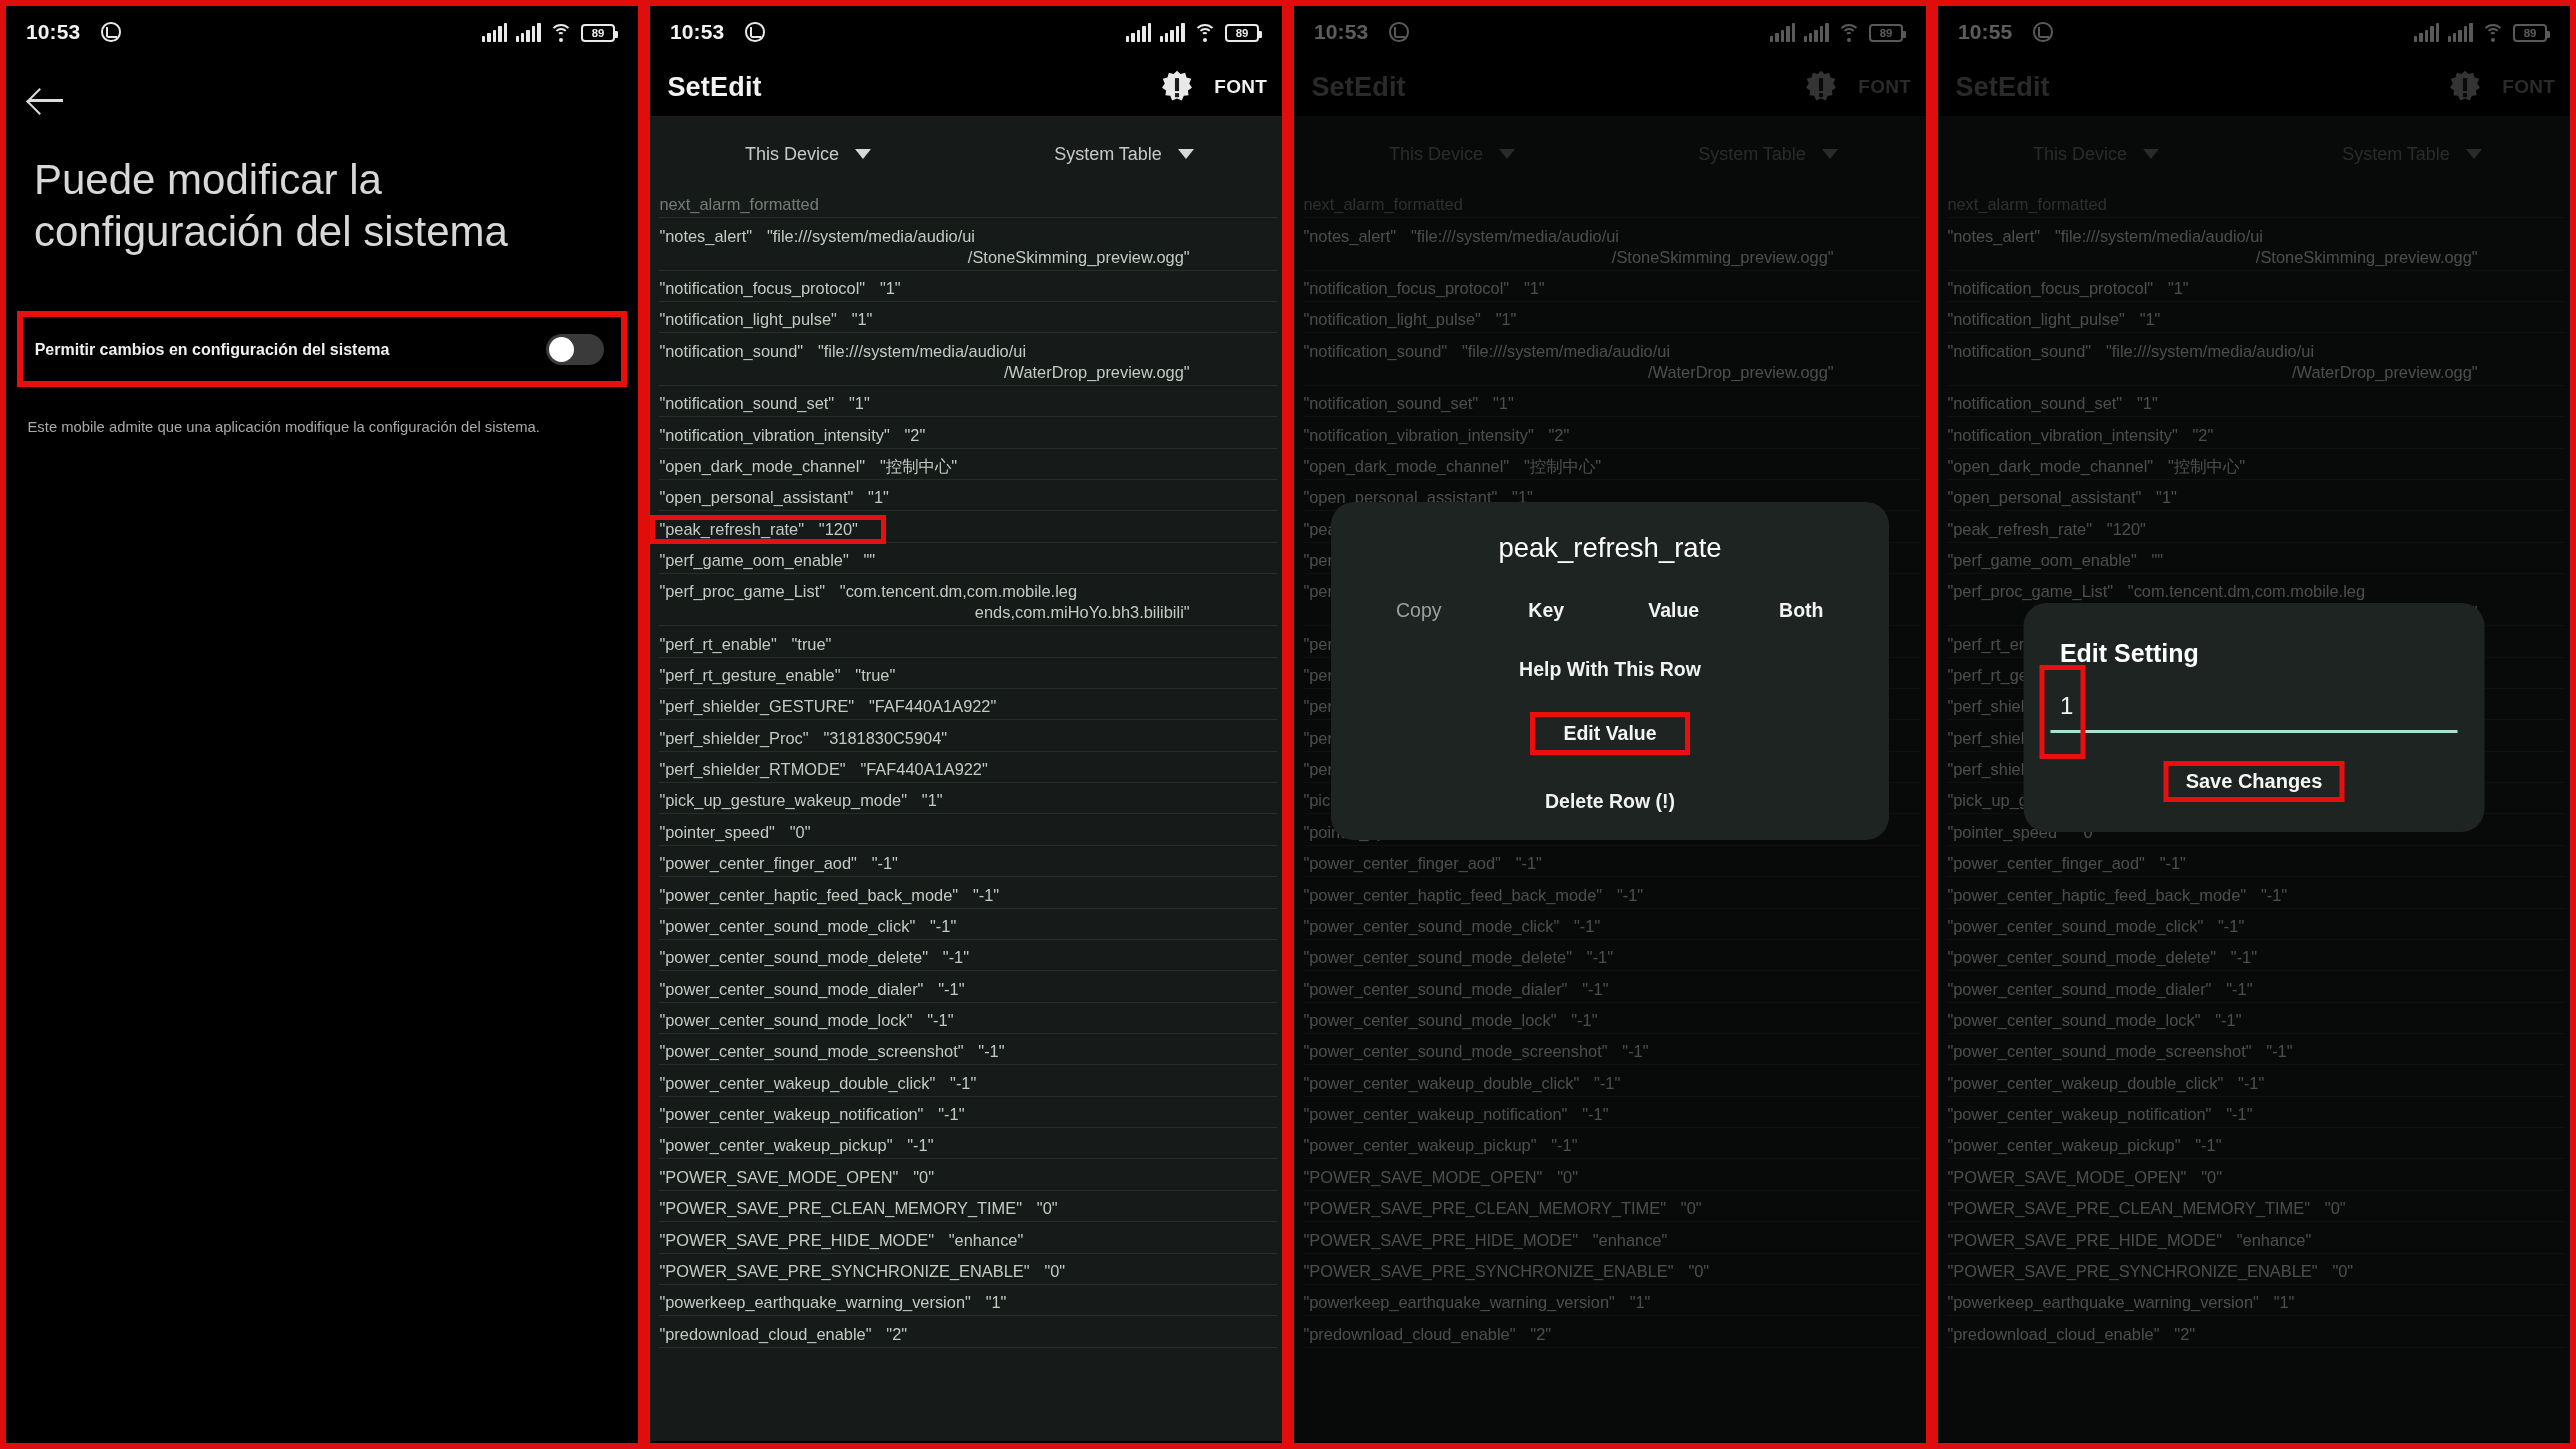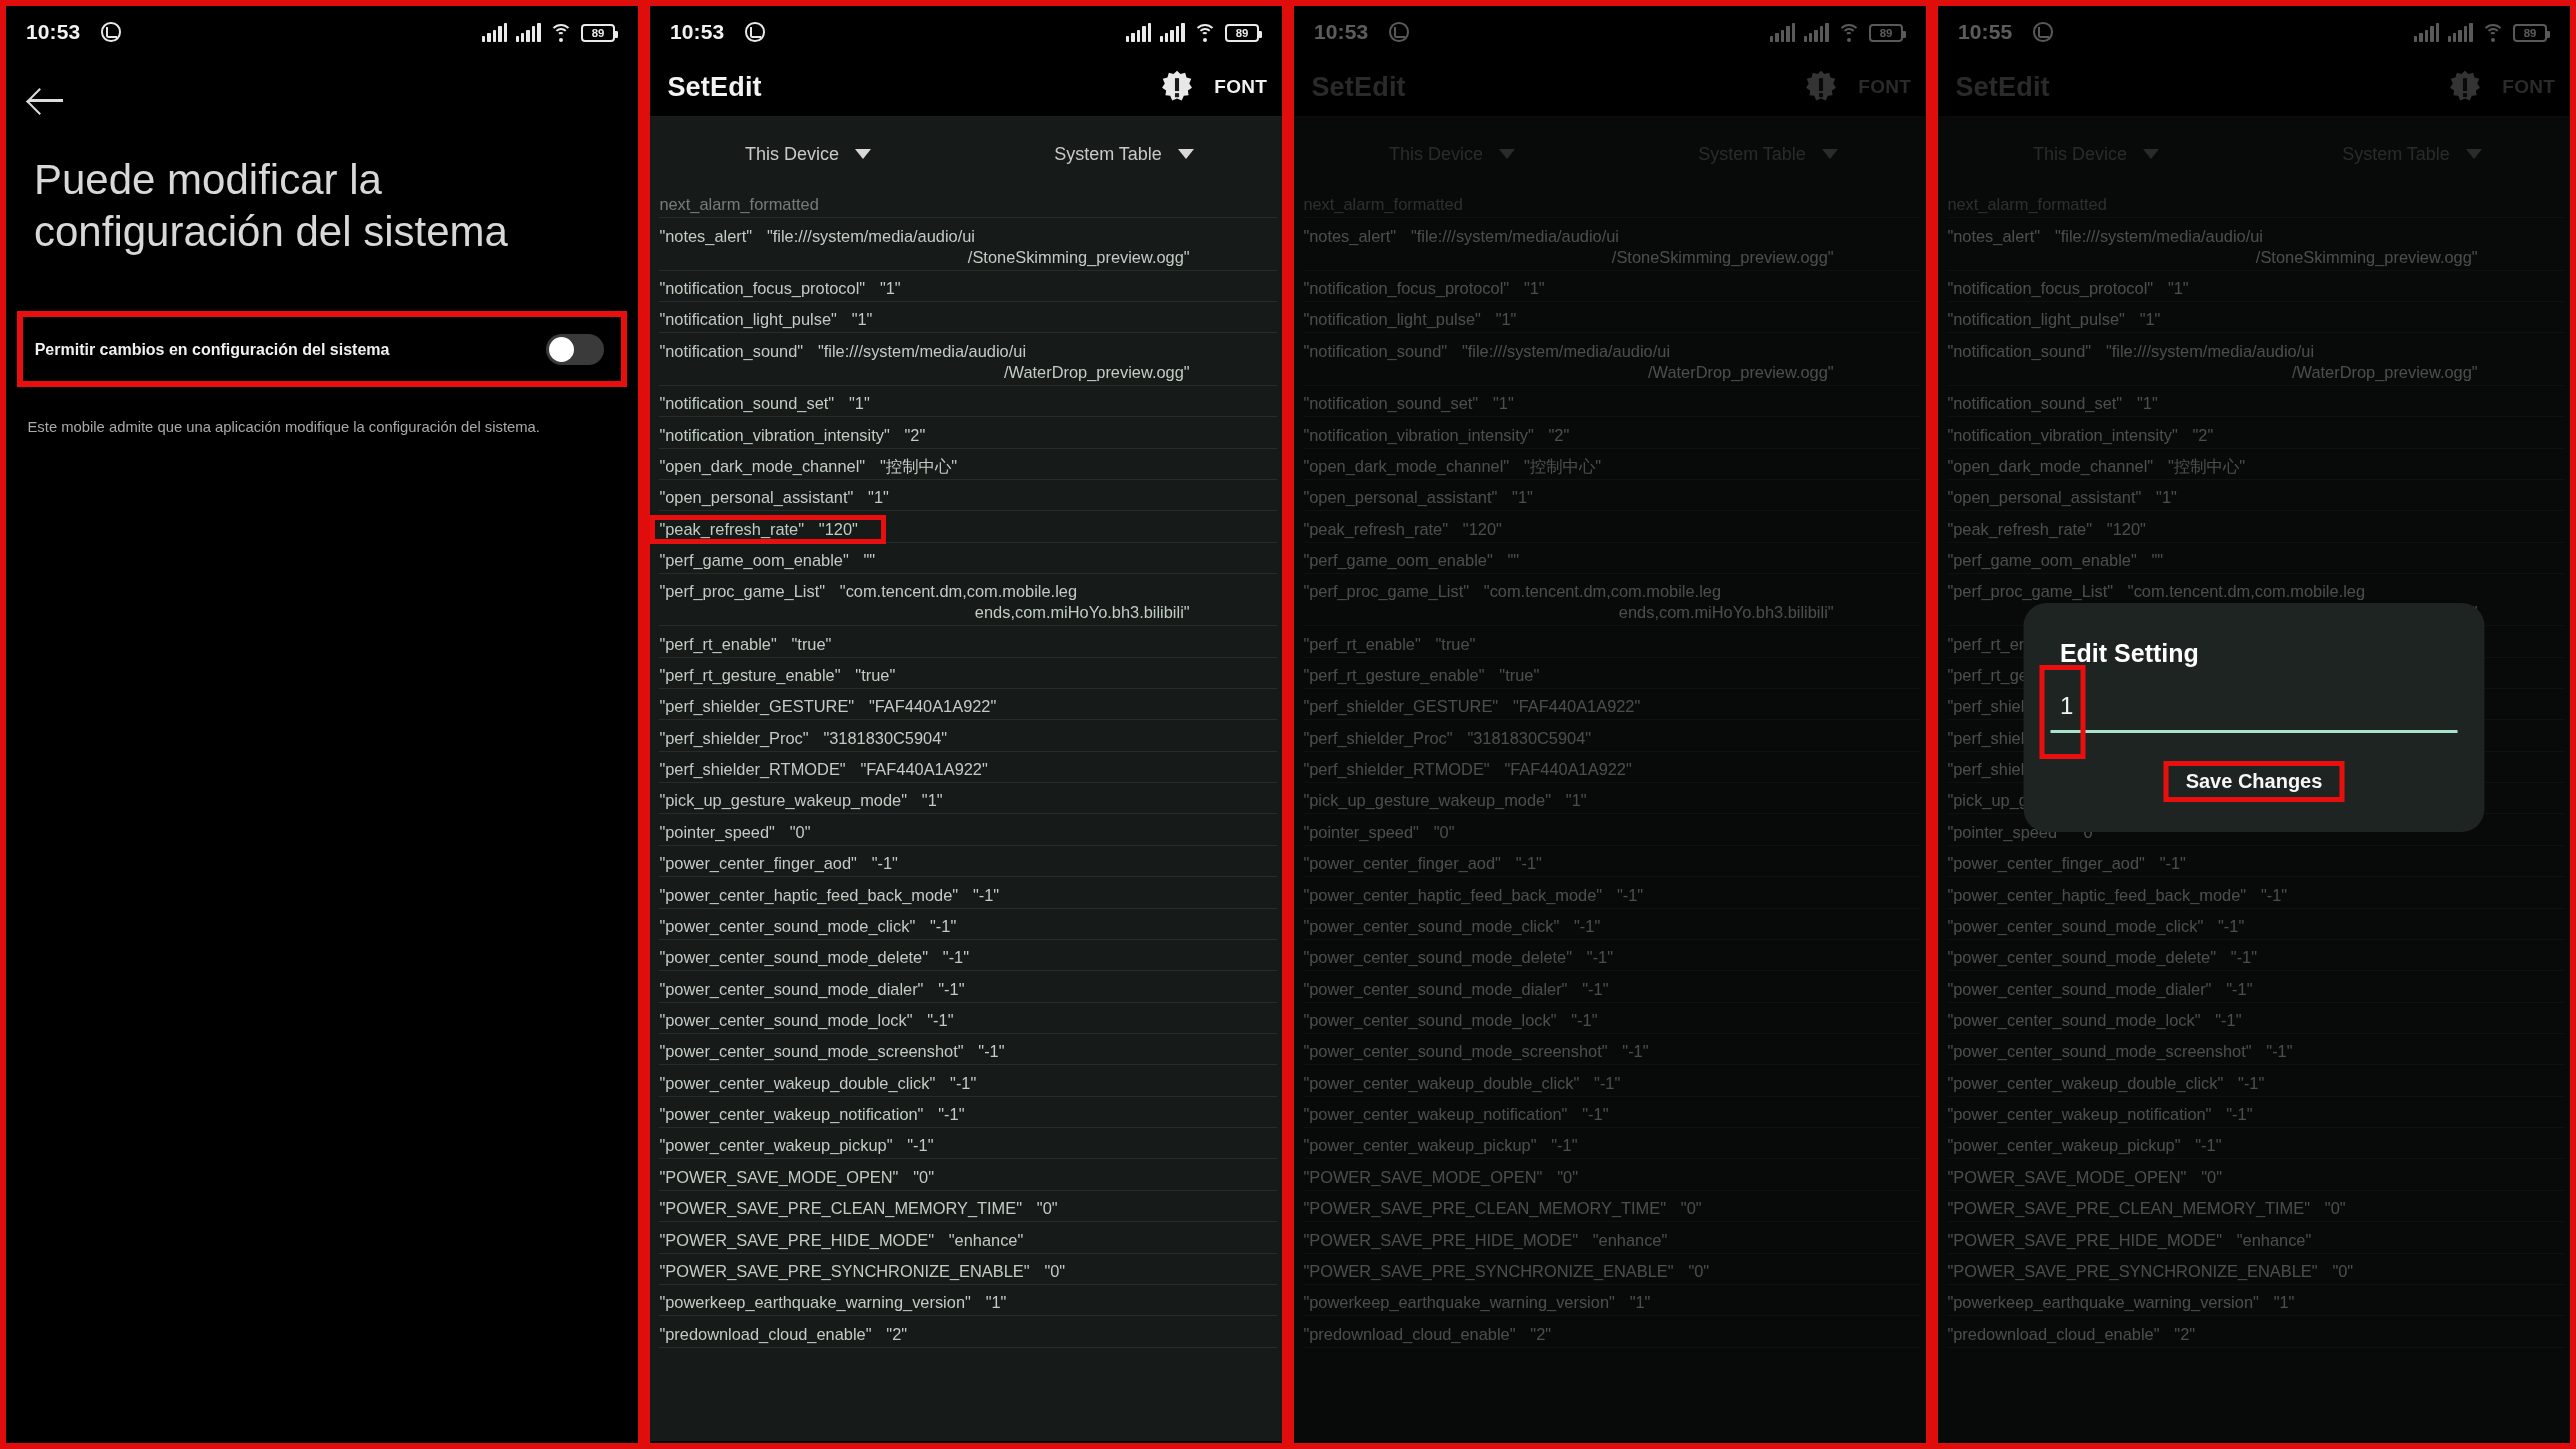--- a/index.html
+++ b/index.html
@@ -555,20 +555,34 @@
           <span class="line"><span class="k">"powerkeep_earthquake_warning_version"</span><span class="v">"1"</span></span>
           <div class="row-sep"></div>
         </div>
         <div class="row">
           <span class="line"><span class="k">"predownload_cloud_enable"</span><span class="v">"2"</span></span>
           <div class="row-sep"></div>
         </div>
       </div>
 
     <div class="dim"></div>
+    <div class="dialog dlg-row">
+      <div class="dlg-title">peak_refresh_rate</div>
+      <div class="dlg-actions">
+        <div class="muted">Copy</div>
+        <div>Key</div>
+        <div>Value</div>
+        <div>Both</div>
+      </div>
+      <div class="dlg-help">Help With This Row</div>
+      <div class="dlg-edit-wrap">
+        <div class="dlg-edit"><span>Edit Value</span></div>
+      </div>
+      <div class="dlg-delete">Delete Row (!)</div>
+    </div>
   </div>
 
   <div class="panel p4 faded">
     <div class="statusbar">
       <div class="sb-left">
         <span class="sb-time">10:55</span>
         <span class="wa-icon"></span>
       </div>
       <div class="sb-right">
         <span class="bars">

